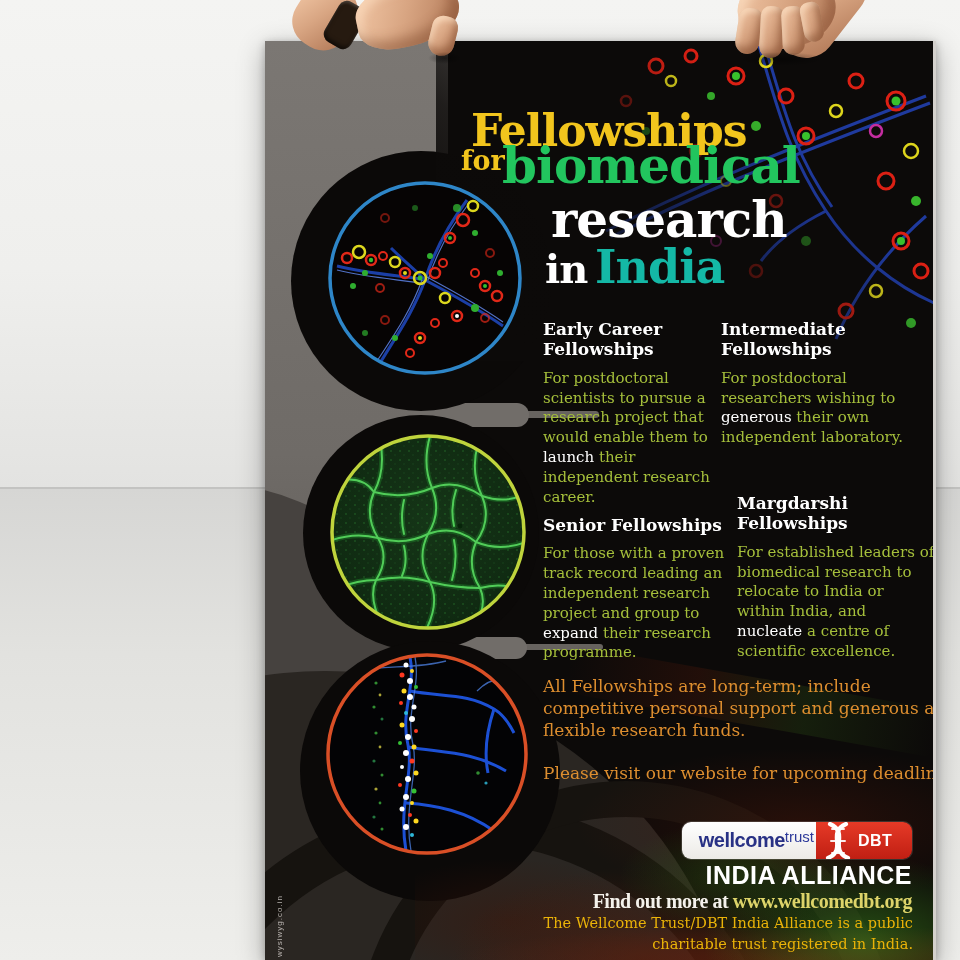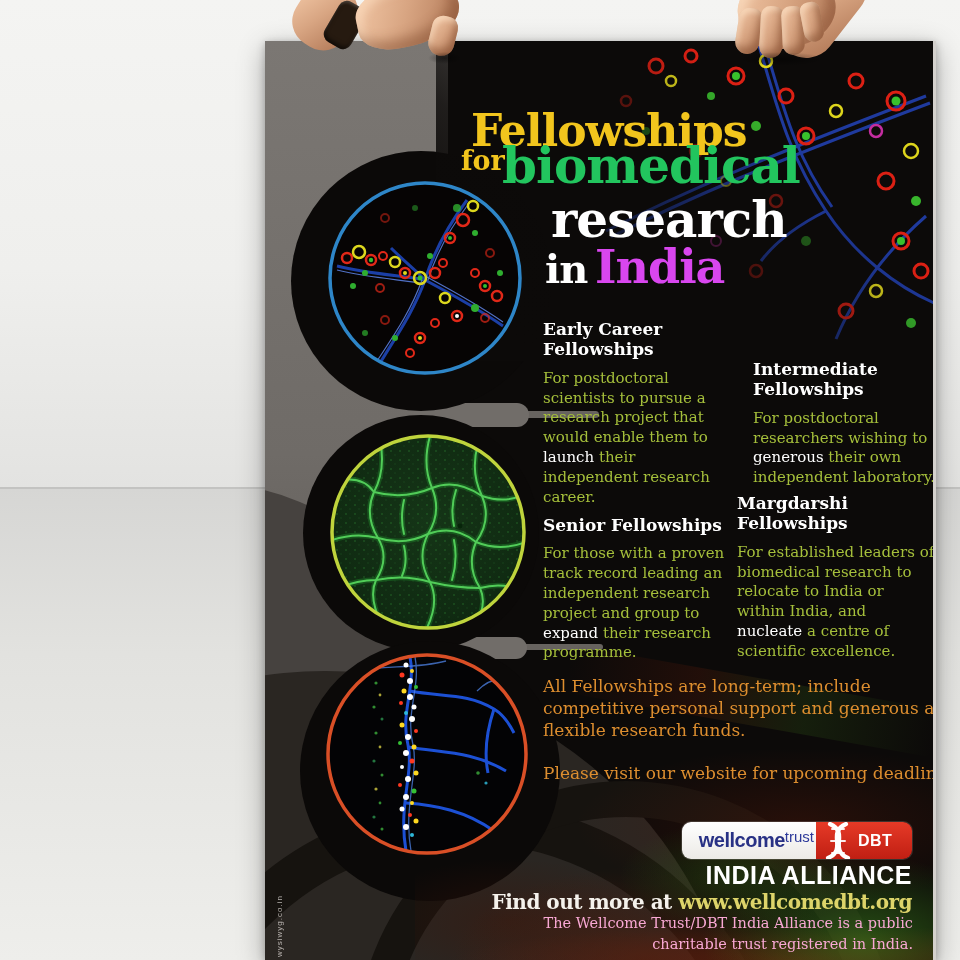--- a/index.html
+++ b/index.html
@@ -36,50 +36,50 @@
   .streak{position:absolute;left:300px;top:636px;width:372px;height:48px;
     transform:rotate(10deg);opacity:.8;
     background:linear-gradient(90deg,transparent,rgba(80,24,10,.40) 35%,rgba(46,84,22,.35) 65%,transparent);}
   
   .t{position:absolute;font-weight:bold;letter-spacing:-1px;line-height:1;}
   .t-fell{left:206px;top:68px;font-size:44px;color:#f2c51d;}
   .t-for{left:196px;top:106px;font-size:27px;color:#f2c51d;letter-spacing:0;text-align:right;}
   .t-bio{left:237px;top:100px;font-size:50px;color:#22c55e;}
   .t-res{left:286px;top:154px;font-size:50px;color:#ffffff;}
   .t-in{left:280px;top:208px;font-size:40px;color:#ffffff;}
-  .t-india{left:330px;top:203px;font-size:46px;color:#d946ef;}
+  .t-india{left:330px;top:203px;font-size:46px;color:#14b8a6;}
   .col{position:absolute;}
   .col h3{margin:0 0 9px 0;font-size:17px;line-height:1.2;color:#ffffff;letter-spacing:0;}
   .col p{margin:0;font-size:15px;line-height:1.32;color:#a5bf3b;}
   .col p .hl{color:#ffffff;}
   .sec0{left:278px;top:278px;width:192px;}
-  .sec1{left:488px;top:278px;width:198px;margin-top:40px;}
+  .sec1{left:456px;top:278px;width:198px;}
   .sec2{left:278px;top:474px;width:196px;}
   .sec3{left:472px;top:452px;width:198px;}
   .notes{position:absolute;left:278px;top:634px;width:420px;color:#dd8e2f;
     font-size:17px;line-height:1.3;}
   .notes .n2{margin-top:21px;}
   
   .logo{position:absolute;left:417px;top:781px;width:230px;height:37px;display:flex;
     border-radius:9px;overflow:hidden;box-shadow:0 0 0 1px rgba(255,255,255,.15);}
   .logo-white{flex:0 0 132px;background:linear-gradient(180deg,#ffffff,#eceae6);
     display:flex;align-items:center;justify-content:flex-end;padding-right:2px;}
   .logo-red{flex:1;background:linear-gradient(180deg,#e63a27,#c01f13);
     display:flex;align-items:center;position:relative;}
   .lw{font-family:"Liberation Sans",sans-serif;font-weight:bold;font-size:20px;color:#283185;letter-spacing:-0.5px;}
   .lt{font-family:"Liberation Sans",sans-serif;font-weight:400;font-size:15px;color:#2d3a9a;position:relative;top:-4px;}
   .ldbt{font-family:"Liberation Sans",sans-serif;font-weight:bold;font-size:16px;color:#fff;margin-left:42px;letter-spacing:.5px;}
   .helix{position:absolute;left:2px;top:-2px;}
   .alliance{position:absolute;left:247px;top:820px;width:400px;text-align:right;
     font-family:"Liberation Sans",sans-serif;font-weight:bold;font-size:25px;color:#ffffff;letter-spacing:.5px;}
   .findout{position:absolute;left:147px;top:849px;width:500px;text-align:right;
-    font-size:20px;color:#f5f2ec;font-weight:bold;letter-spacing:-0.5px;}
+    font-size:20px;color:#f5f2ec;font-weight:bold;letter-spacing:-0.5px;font-family:Liberation Serif, serif;}
   .findout .url{color:#ddd46a;}
   .legal{position:absolute;left:247px;top:872px;width:401px;text-align:right;
-    font-size:14.5px;line-height:1.45;color:#f9a8d4;}
+    font-size:14.5px;line-height:1.45;color:#eab308;}
   .credit{position:absolute;left:10px;top:806px;width:14px;height:110px;
     font-family:"Liberation Sans",sans-serif;font-size:8px;color:#cfcac6;
     writing-mode:vertical-rl;transform:rotate(180deg);opacity:.85;letter-spacing:1px;}
   
   .hand{position:absolute;z-index:6;}
   .skin{background:linear-gradient(115deg,#eec2a0 10%,#d8a582 48%,#b9815f 88%);}
   .finger{position:absolute;box-shadow:inset -4px -6px 7px rgba(120,66,38,.45),inset 3px 4px 5px rgba(255,230,202,.55);}
   .tipshadow{position:absolute;background:radial-gradient(closest-side,rgba(0,0,0,.45),transparent);z-index:5;}
 </style>
 </head>

